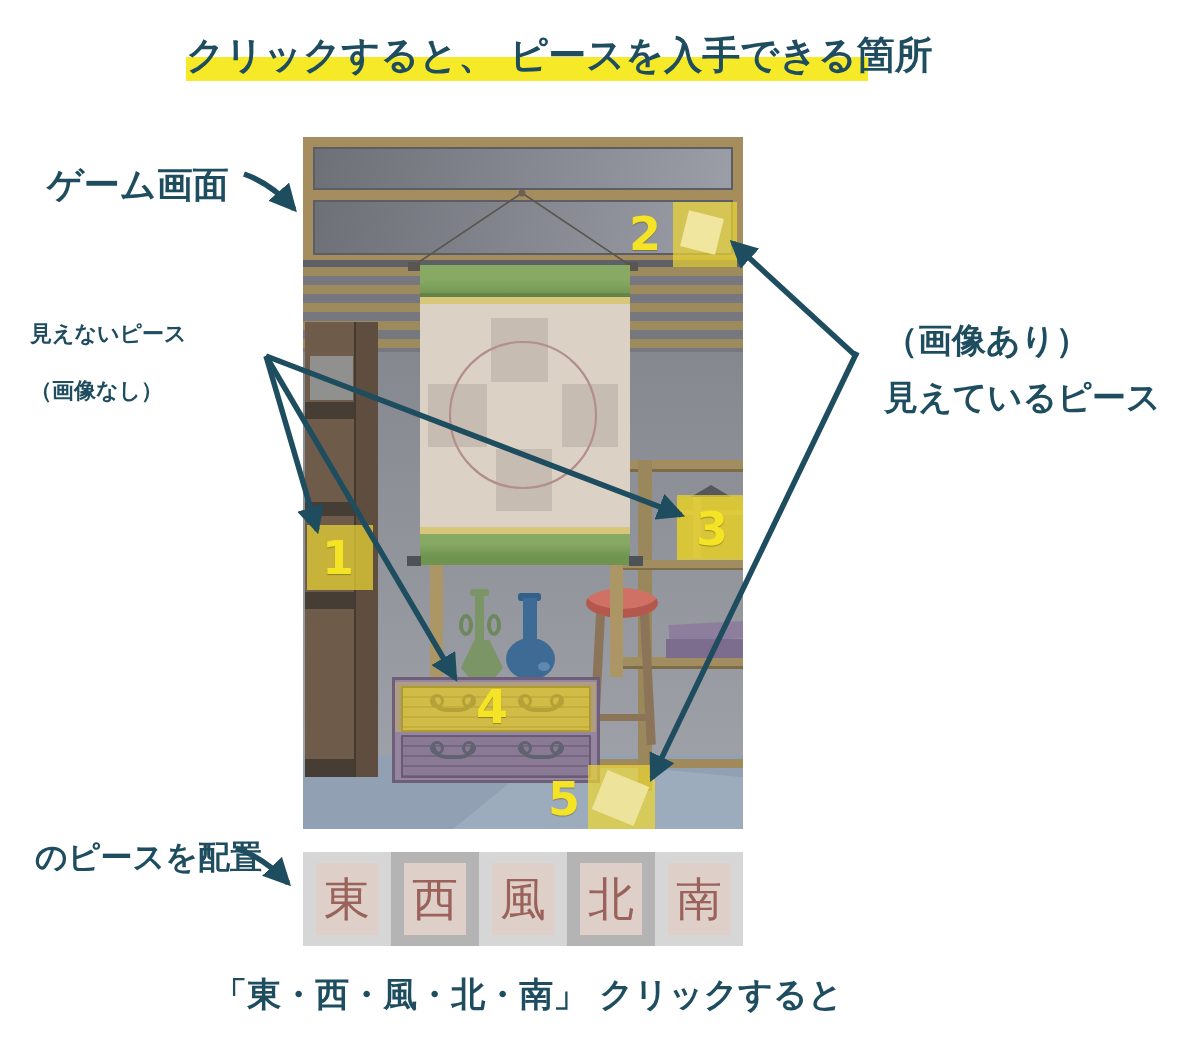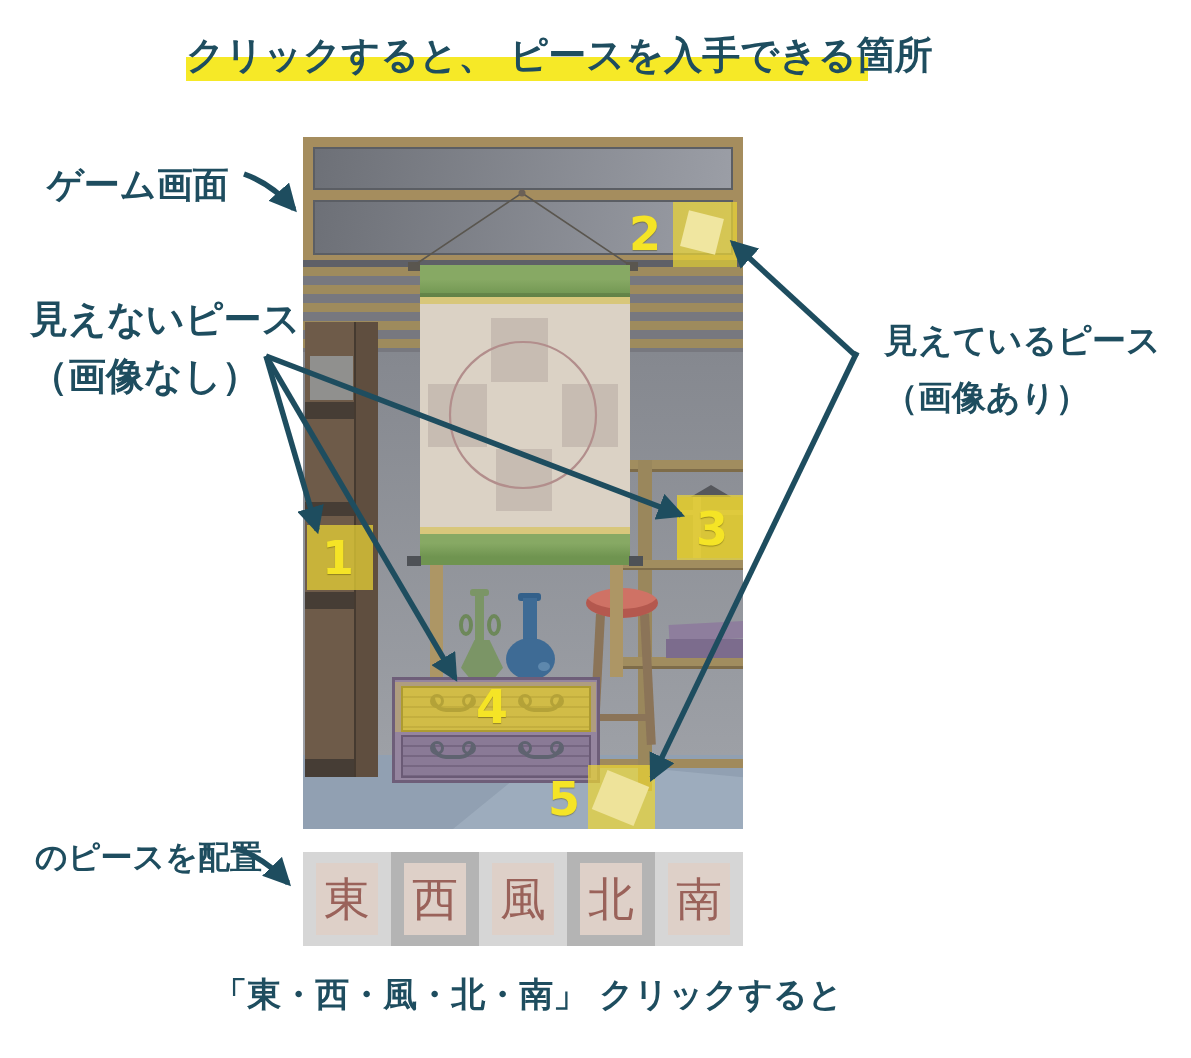--- a/index.html
+++ b/index.html
@@ -161,28 +161,28 @@
     </div>
     <div class="inv-slot" style="left:352px;background:#d6d6d6;">
       <div class="inv-card">
         <span class="inv-kanji">南</span>
       </div>
     </div>
   </div>
 
   <div class="lbl" style="left:35px;top:161px;font-size:36px;margin-left:12px;">ゲーム画面</div>
 
-  <div class="lbl" style="left:30px;top:291px;font-size:38px;line-height:57px;">
+  <div class="lbl" style="left:30px;top:305px;font-size:22px;line-height:57px;">
     <span class="ln">見えないピース</span>
     <span class="ln">（画像なし）</span>
   </div>
 
   <div class="lbl" style="left:884px;top:312px;font-size:34px;line-height:57px;">
+    <span class="ln">（画像あり）</span>
     <span class="ln">見えているピース</span>
-    <span class="ln">（画像あり）</span>
   </div>
 
   <div class="lbl" style="left:35px;top:836px;font-size:32px;">のピースを配置</div>
 
   <div class="lbl" style="left:186px;top:972px;width:684px;text-align:center;font-size:34px;">「東・西・風・北・南」 クリックすると</div>
 
   <svg class="abs" style="left:0;top:0;pointer-events:none;" width="1191" height="1058" viewBox="0 0 1191 1058">
     <defs>
       <marker id="ah" markerWidth="5" markerHeight="5" refX="4.2" refY="2.5" orient="auto">
         <path d="M0,0 L5,2.5 L0,5 z" fill="#1e4d5f"></path>

